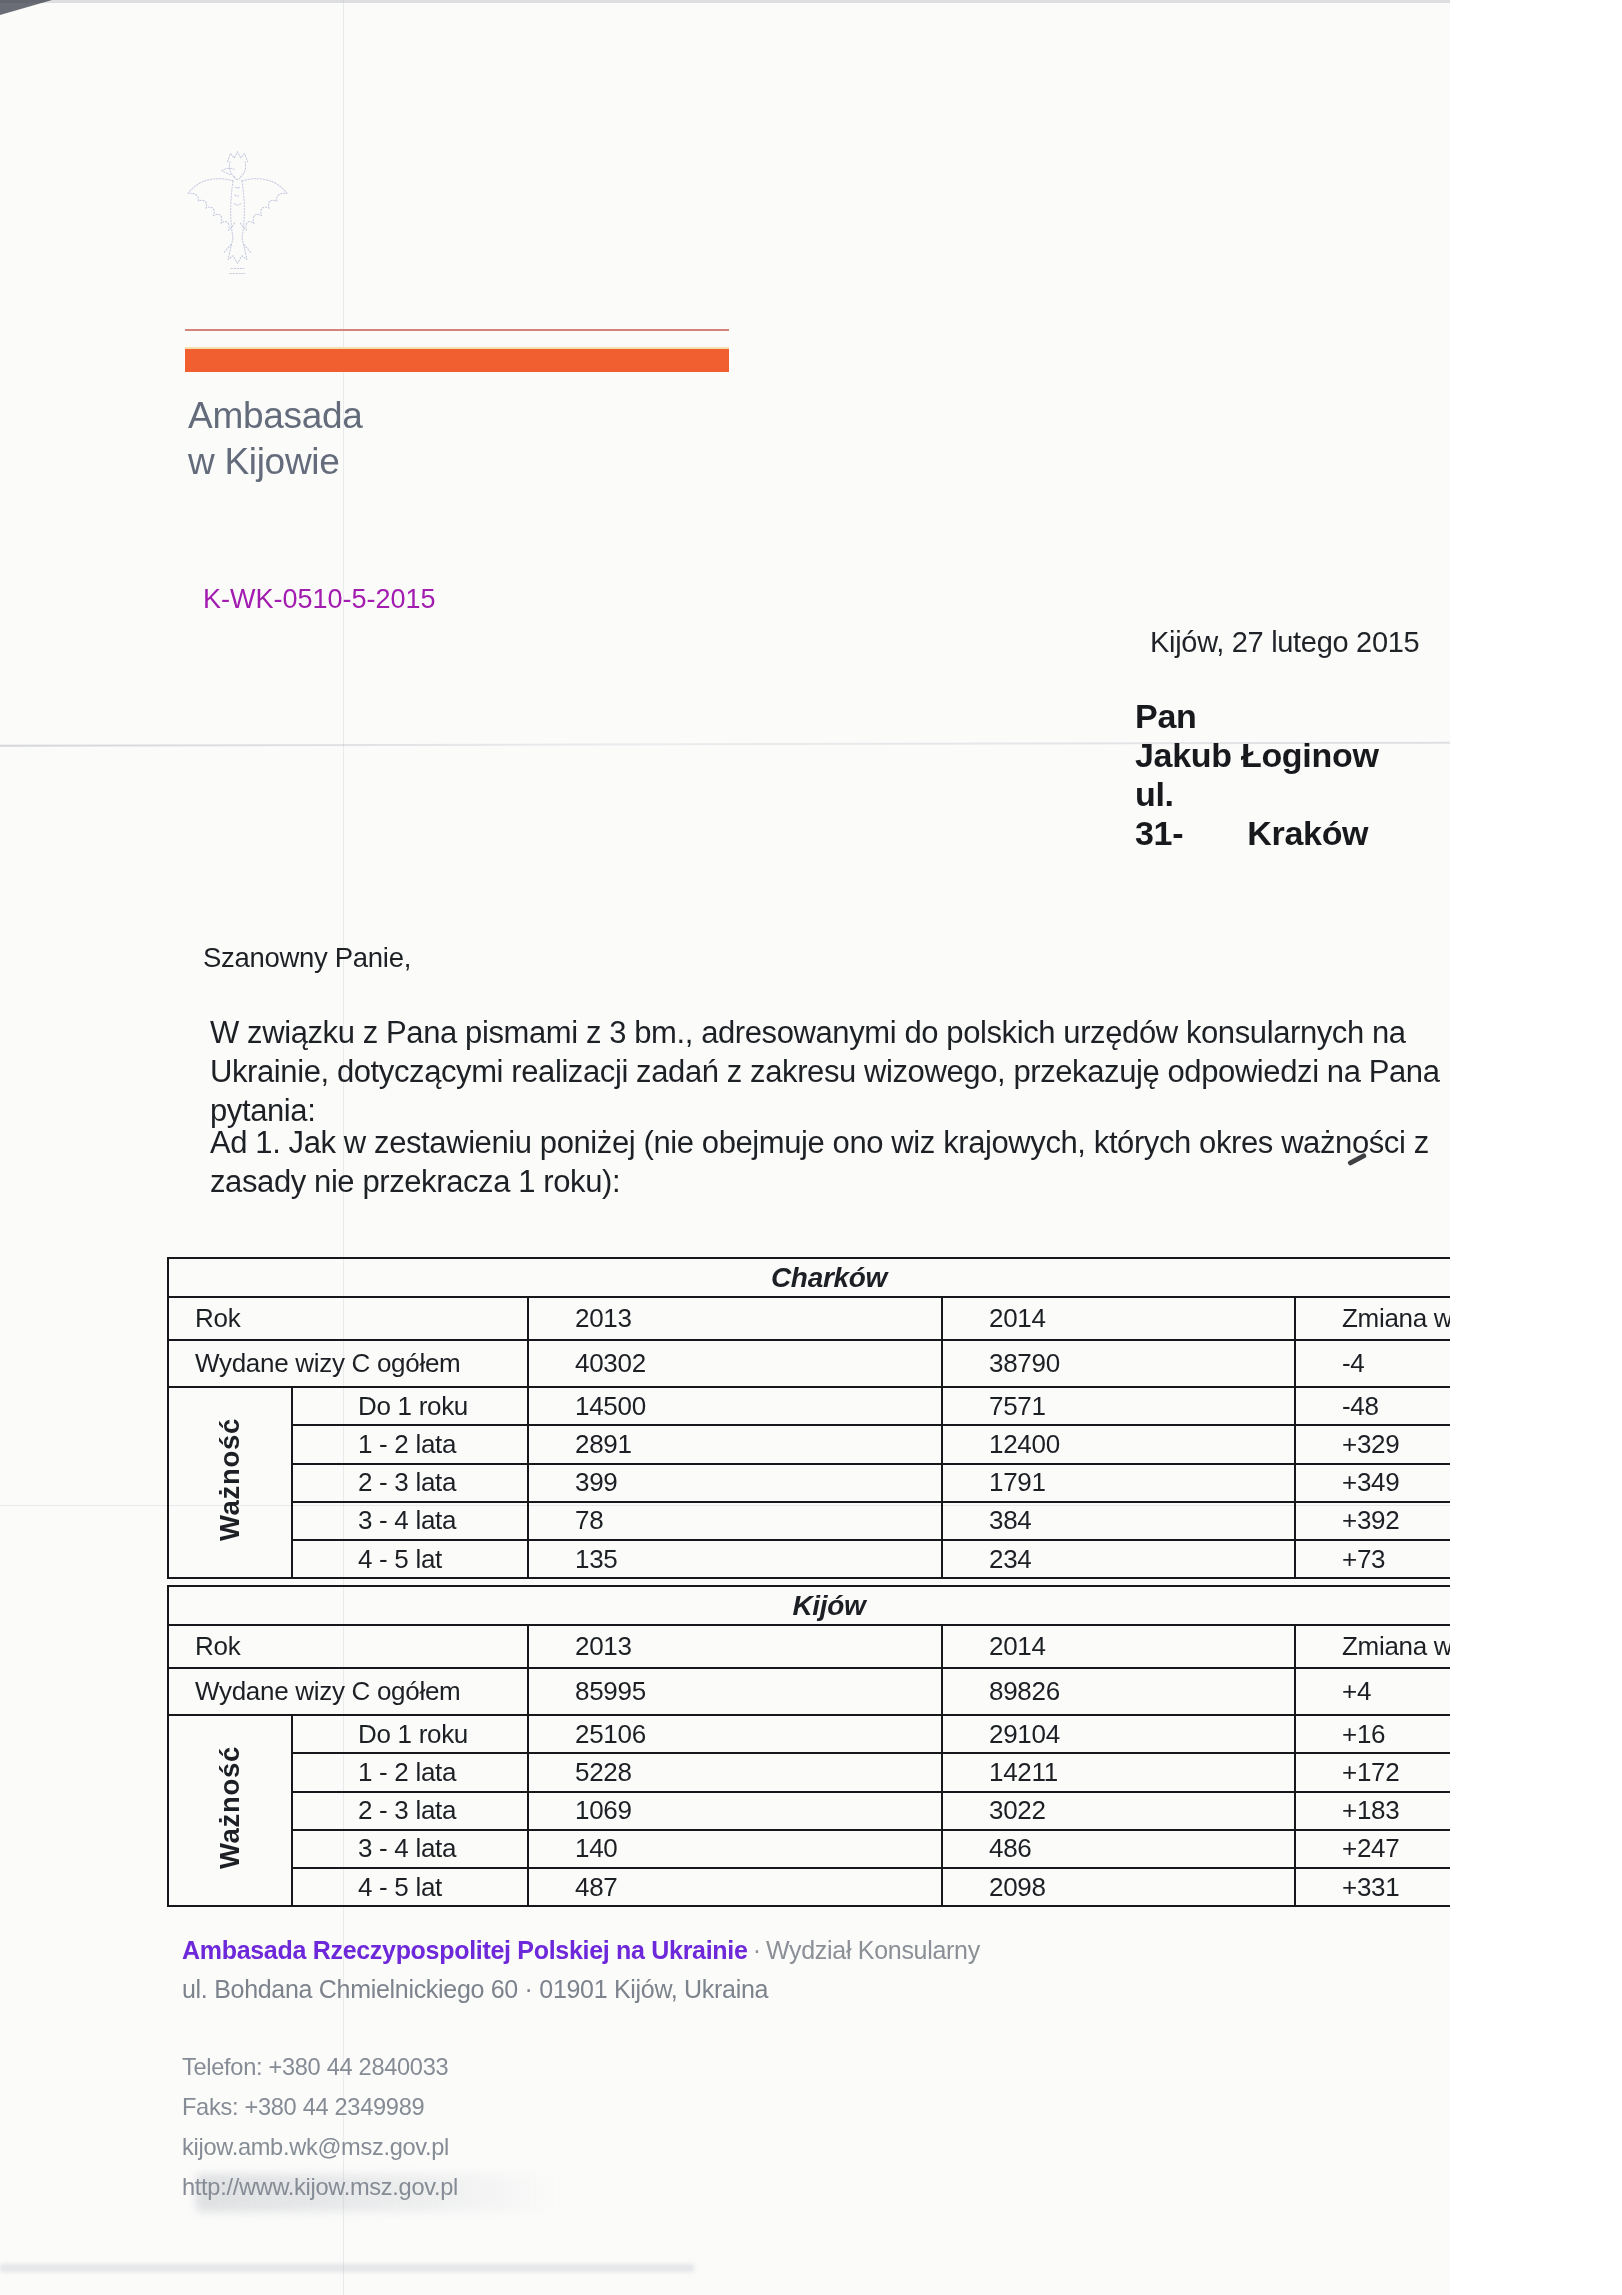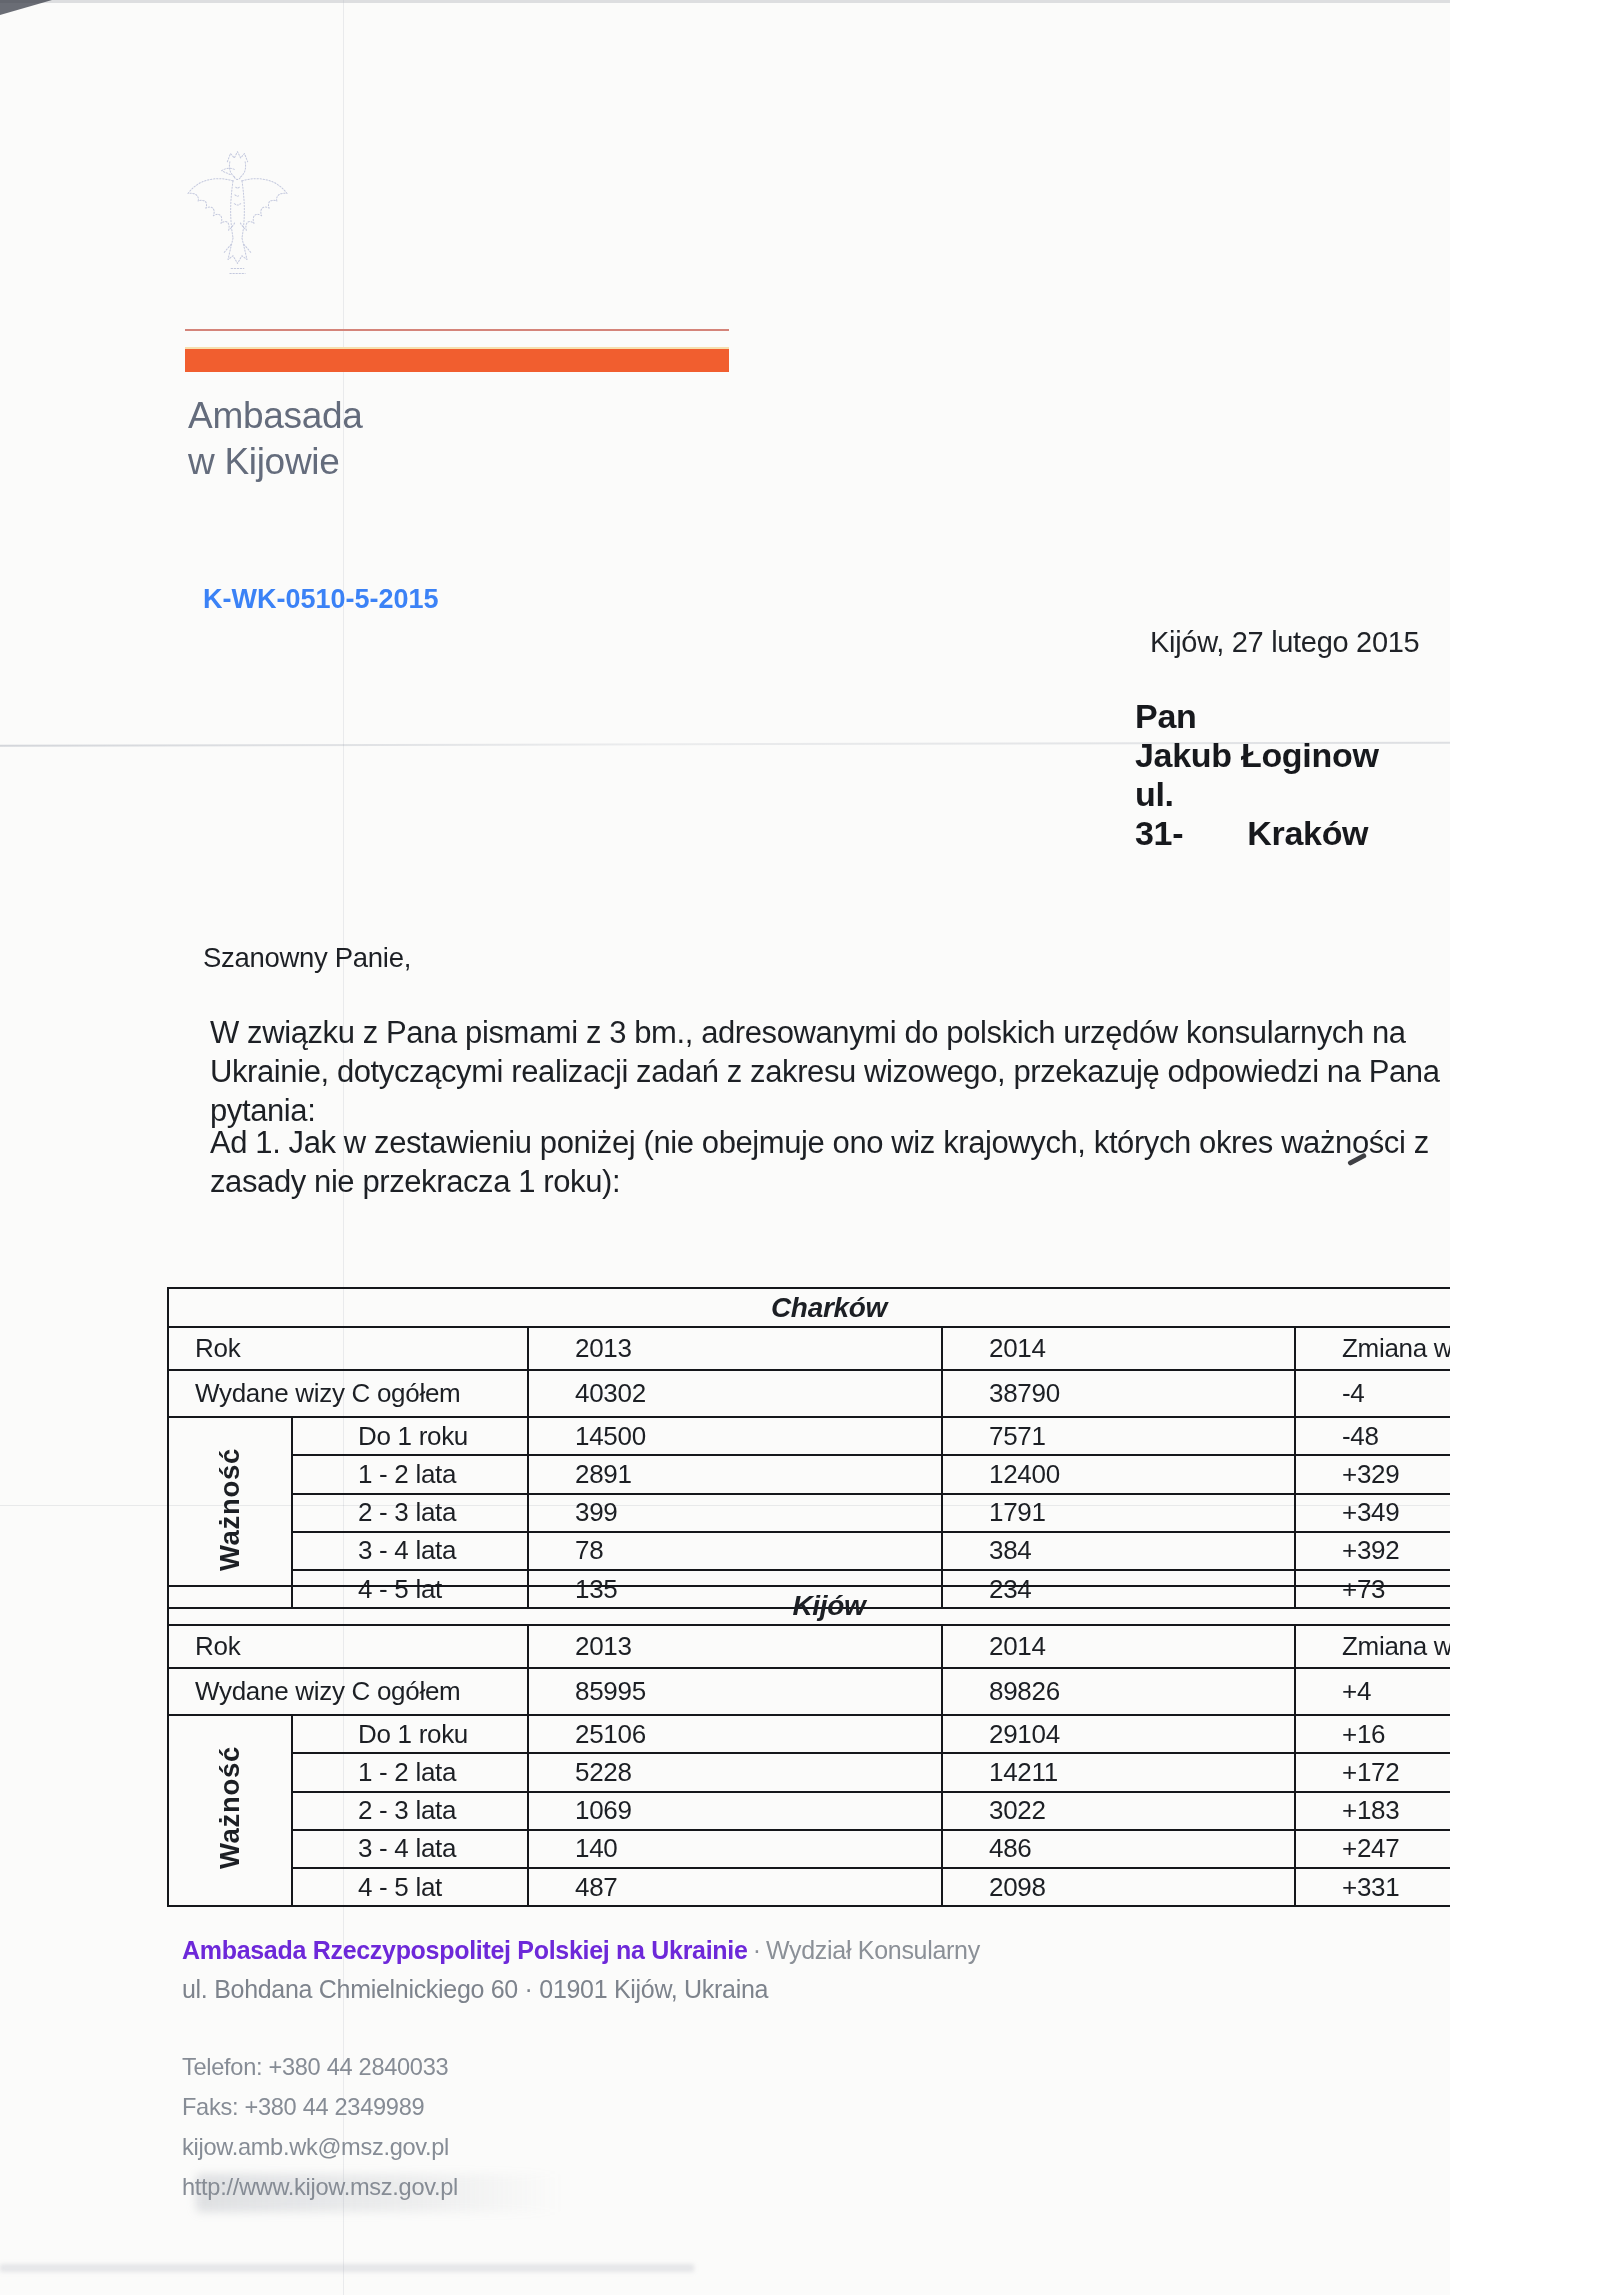--- a/index.html
+++ b/index.html
@@ -24,21 +24,21 @@
     filter:blur(4.6px); }
   .bottom-streak { left:0; top:2264px; width:694px; height:7.9px;
     background:rgba(150,156,168,.22); filter:blur(2px); }
 
   
   .rule-thin { left:185px; top:329px; width:544px; height:2px; background:#d4847a; }
   .accent-bar { left:185px; top:347px; width:544px; height:25px; background:#f15e2f;
     border-top:2px solid #f6dfae; }
   .letterhead { left:188px; top:393px; font-size:37px; line-height:46px;
     color:#646c7c; letter-spacing:-0.3px; }
-  .reference { left:203px; top:584px; font-size:27px; font-weight:700; color:#3b82f6; }
+  .reference { left:203px; top:584px; font-size:27px; font-weight:400; color:#a21caf; }
   .dateline { left:1150px; top:626px; font-size:29px; color:#1f2227; letter-spacing:-0.3px; }
   .recipient { left:1135px; top:697px; font-size:34px; line-height:39px;
     font-weight:700; color:#17191d; letter-spacing:-0.3px; }
   .addr-gap { display:inline-block; width:64px; }
 
   
   .salutation { left:203px; top:942px; font-size:27.5px; color:#1d2025; letter-spacing:-0.3px; }
   .para { left:210px; top:1013px; width:1260px; font-size:31px; line-height:39px;
     color:#1d2025; letter-spacing:-0.4px; }
   .para2 { top:1123px; }
@@ -55,21 +55,21 @@
     text-align:center; padding:2.6px !important; }
   .t-head td  { height:43px; }
   .t-total td { height:47px; }
   .t-data td  { height:35px; }
   td.lbl { padding-left:26px !important; }
   td.sub { padding-left:65px !important; }
   td.vlabel { padding:2.6px !important; text-align:center; }
   td.vlabel span { display:inline-block; writing-mode:vertical-rl; transform:rotate(180deg);
     font-weight:700; font-size:27.5px; letter-spacing:0.7px; color:#1c1f24; }
   col.c0{width:124px} col.c1{width:236px} col.c2{width:414px} col.c3{width:353px} col.c4{width:auto}
-  .tbl-1 { top:1287px; }
+  .tbl-1 { top:1257px; }
   .tbl-2 { top:1585px; }
 
   
   .footer-org { left:182px; top:1936px; font-size:25px; letter-spacing:-0.3px; }
   .footer-org .org-bold { font-weight:700; color:#6d28d9; }
   .footer-org .org-sep { color:#8b9097; padding:0 5.2px; }
   .footer-org .org-dept { color:#8b9097; }
   .footer-addr { left:182px; top:1975px; font-size:25px; color:#7d838c; letter-spacing:-0.3px; }
   .footer-contact { left:182px; top:2047px; font-size:23.6px; line-height:40px;
     color:#868c95; letter-spacing:-0.3px; }

